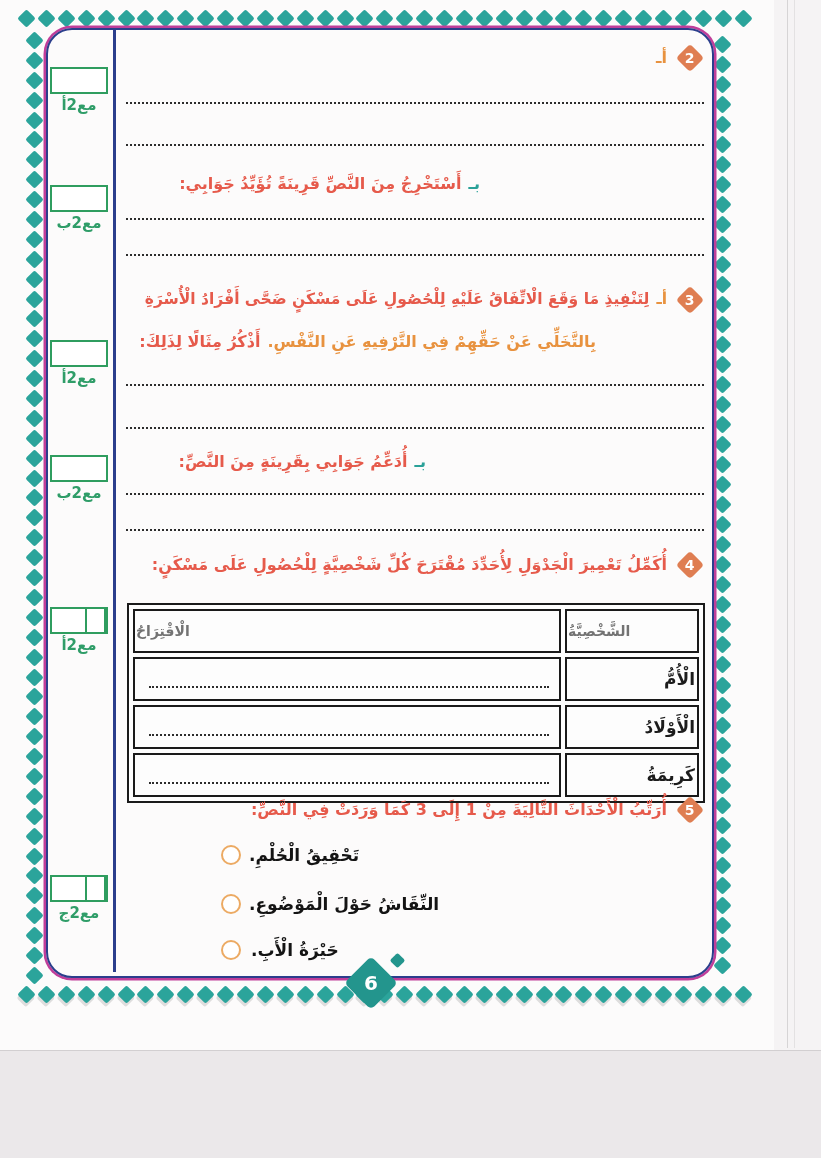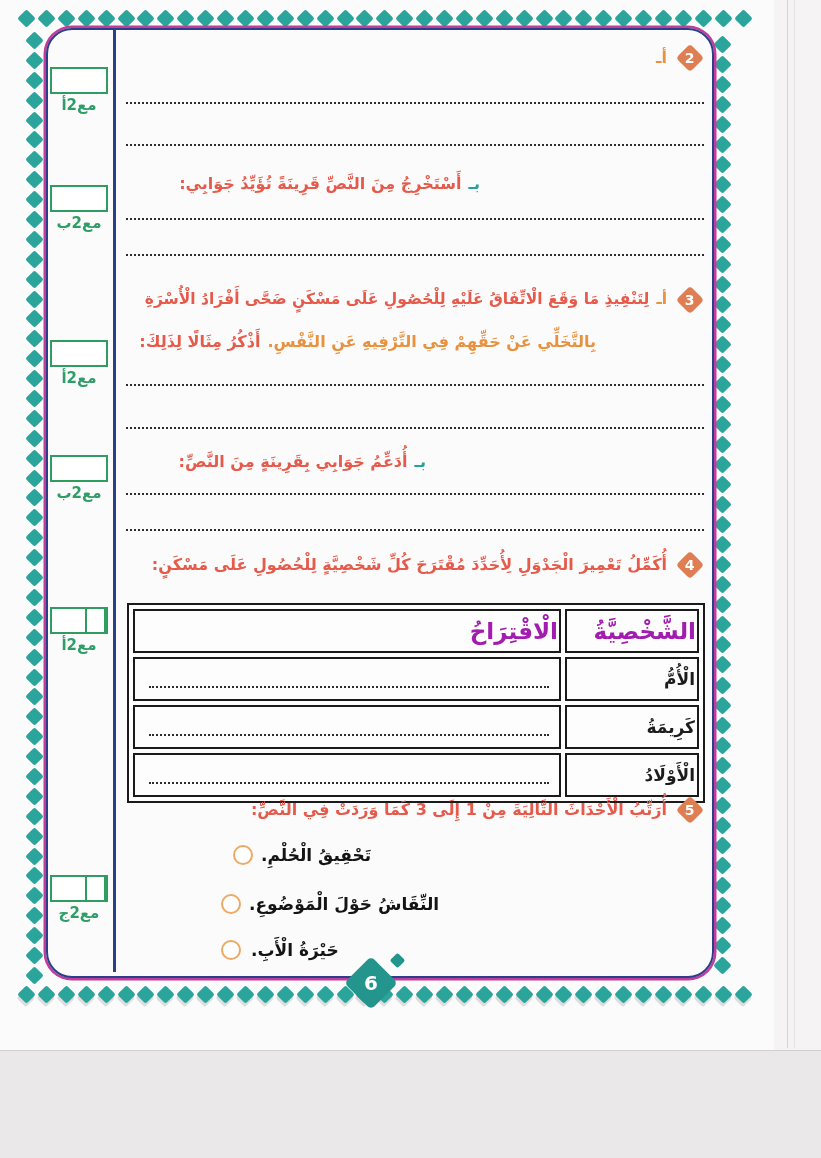--- a/index.html
+++ b/index.html
@@ -52,21 +52,21 @@
   .t-teal{color:#2aa198;}
   
   .dotline{position:absolute;left:126px;width:578px;height:0;border-bottom:2.5px dotted #2c2c2c;}
   
   .ptable{
     position:absolute;left:127px;top:603px;width:578px;
     border-collapse:separate;border-spacing:4px;
     border:2.5px solid #1a1a1a;direction:rtl;background:#fdfdfd;
   }
   .ptable th,.ptable td{border:2px solid #1a1a1a;background:#fdfdfd;}
-  .ptable th{height:38px;font-size:23px;font-weight:bold;color:#a21caf;text-align:right;}
+  .ptable th{height:38px;font-size:14px;font-weight:bold;color:#737373;text-align:left;}
   .col-char{width:128px;}
   .ptable td.name{font-size:17px;font-weight:bold;color:#1c1c1c;text-align:right;padding-right:2px;height:38px;}
   .ptable td.blank{position:relative;height:38px;}
   .ptable td.blank .dots{position:absolute;left:14px;right:10px;bottom:11px;border-bottom:2.5px dotted #2c2c2c;}
   
   .event{position:absolute;display:flex;align-items:center;gap:8px;}
   .ocircle{width:16px;height:16px;border-radius:50%;border:2.5px solid #ecaa63;background:#fff;flex:0 0 auto;}
   .etext{direction:rtl;font-size:17px;font-weight:bold;color:#141414;white-space:nowrap;}
   
   .pbadge{position:absolute;left:352px;top:964px;width:38px;height:38px;background:#23958d;
@@ -354,42 +354,42 @@
     <th class="col-char">الشَّخْصِيَّةُ</th>
     <th>الْاقْتِرَاحُ</th>
   </tr>
   <tr>
     <td class="name">الْأُمُّ</td>
     <td class="blank">
           <div class="dots"></div>
         </td>
   </tr>
   <tr>
-    <td class="name">كَرِيمَةُ</td>
+    <td class="name">الْأَوْلَادُ</td>
     <td class="blank">
           <div class="dots"></div>
         </td>
   </tr>
   <tr>
-    <td class="name">الْأَوْلَادُ</td>
+    <td class="name">كَرِيمَةُ</td>
     <td class="blank">
           <div class="dots"></div>
         </td>
   </tr>
 </tbody>
   </table>
 
 <div class="qhead" style="left:118px;top:798px;width:588px;">
   <div class="qbadge">
       <span>5</span>
     </div>
   <span class="t-red">أُرَتِّبُ الْأَحْدَاثَ التَّالِيَةَ مِنْ 1 إِلَى 3 كَمَا وَرَدَتْ فِي النَّصِّ:</span>
 </div>
 
-<div class="event" style="left:221px;top:845px;margin-left:12px;">
+<div class="event" style="left:221px;top:845px;">
   <div class="ocircle"></div>
   <div class="etext">تَحْقِيقُ الْحُلْمِ.</div>
 </div>
 <div class="event" style="left:221px;top:894px;align-items:center;">
   <div class="ocircle"></div>
   <div class="etext">النِّقَاشُ حَوْلَ الْمَوْضُوعِ.</div>
 </div>
 <div class="event" style="left:221px;top:940px;gap:10px;">
   <div class="ocircle"></div>
   <div class="etext">حَيْرَةُ الْأَبِ.</div>

